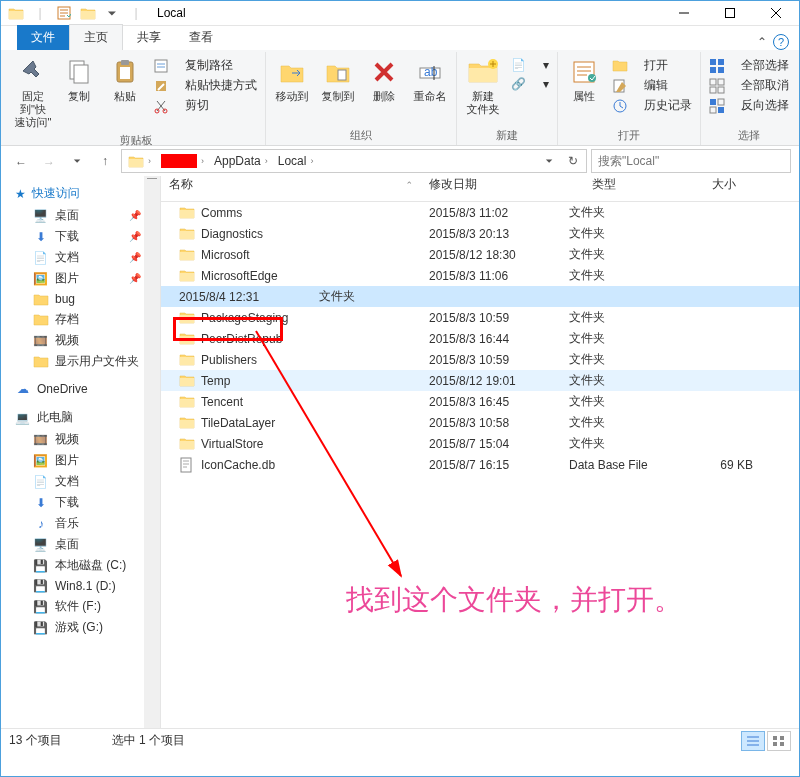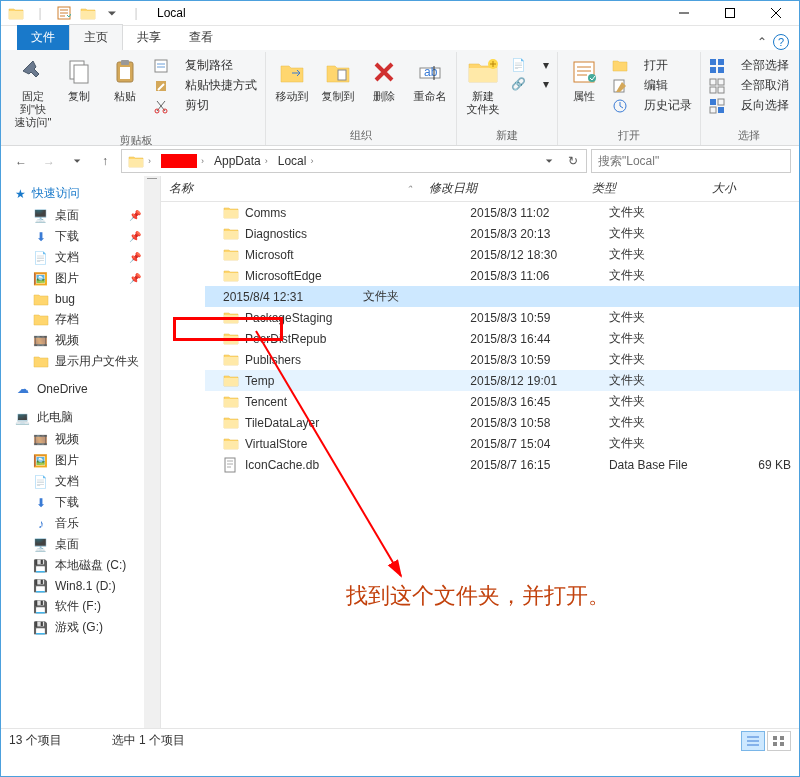--- a/index.html
+++ b/index.html
@@ -47,39 +47,39 @@
   .sidebar-scroll::before{content:"";position:absolute;top:2px;left:3px;width:10px;height:10px;border-top:1px solid #999;}
   .tree{padding:6px 0;}
   .tree-section{margin-bottom:6px;}
   .tree-head{display:flex;align-items:center;gap:6px;padding:3px 6px 3px 14px;color:#333;}
   .tree-head.blue{color:#1979ca;}
   .tree-item{display:flex;align-items:center;gap:6px;padding:2px 6px 2px 32px;color:#333;position:relative;}
   .pin{position:absolute;right:18px;color:#888;font-size:10px;}
   .ic16{width:16px;height:16px;display:flex;align-items:center;justify-content:center;}
   
   .filepane{flex:1;display:flex;flex-direction:column;overflow:hidden;}
-  .colheads{height:26px;display:flex;align-items:center;border-bottom:1px solid #e5e5e5;color:#333;font-style:italic;}
+  .colheads{height:26px;display:flex;align-items:flex-start;border-bottom:1px solid #e5e5e5;color:#333;}
   .ch{padding:0 8px;}
   .ch.name{width:260px;display:flex;align-items:center;gap:6px;}
   .ch.date{width:140px;}
   .ch.type{width:120px;margin-left:23px;}
   .ch.size{width:80px;}
   .rows{flex:1;position:relative;}
-  .row{height:21px;display:flex;align-items:center;padding-left:10px;margin-left:44px;}
+  .row{height:21px;display:flex;align-items:center;padding-left:10px;}
   .row.hover{background:#e5f3ff;}
   .row.sel{background:#cde8ff;}
   .row .cell{padding:0 8px;color:#333;}
   .row .name{width:250px;display:flex;align-items:center;gap:6px;}
   .row .date{width:140px;}
   .row .type{width:120px;}
   .row .size{width:80px;text-align:right;}
   .folder-ic{width:16px;height:13px;}
   .redbox{position:absolute;border:3px solid #fe0000;pointer-events:none;}
   .arrow-svg{position:absolute;pointer-events:none;}
-  .annot{position:absolute;color:#c2410c;font-size:22px;pointer-events:none;}
+  .annot{position:absolute;color:#ec4899;font-size:28px;pointer-events:none;}
   
   .status{height:24px;border-top:1px solid #e5e5e5;display:flex;align-items:center;padding:0 8px;color:#333;background:#fff;gap:18px;}
   .status .right{margin-left:auto;display:flex;gap:2px;}
   .viewbtn{width:24px;height:20px;border:1px solid #ccc;display:flex;align-items:center;justify-content:center;}
   .viewbtn.active{background:#cde8ff;border-color:#7ab6e8;}
   
   .fold{fill:#ffd66e;stroke:#e6b84a;stroke-width:.5;}
   .fold2{fill:#ffe9a8;}
 </style>
 </head>

